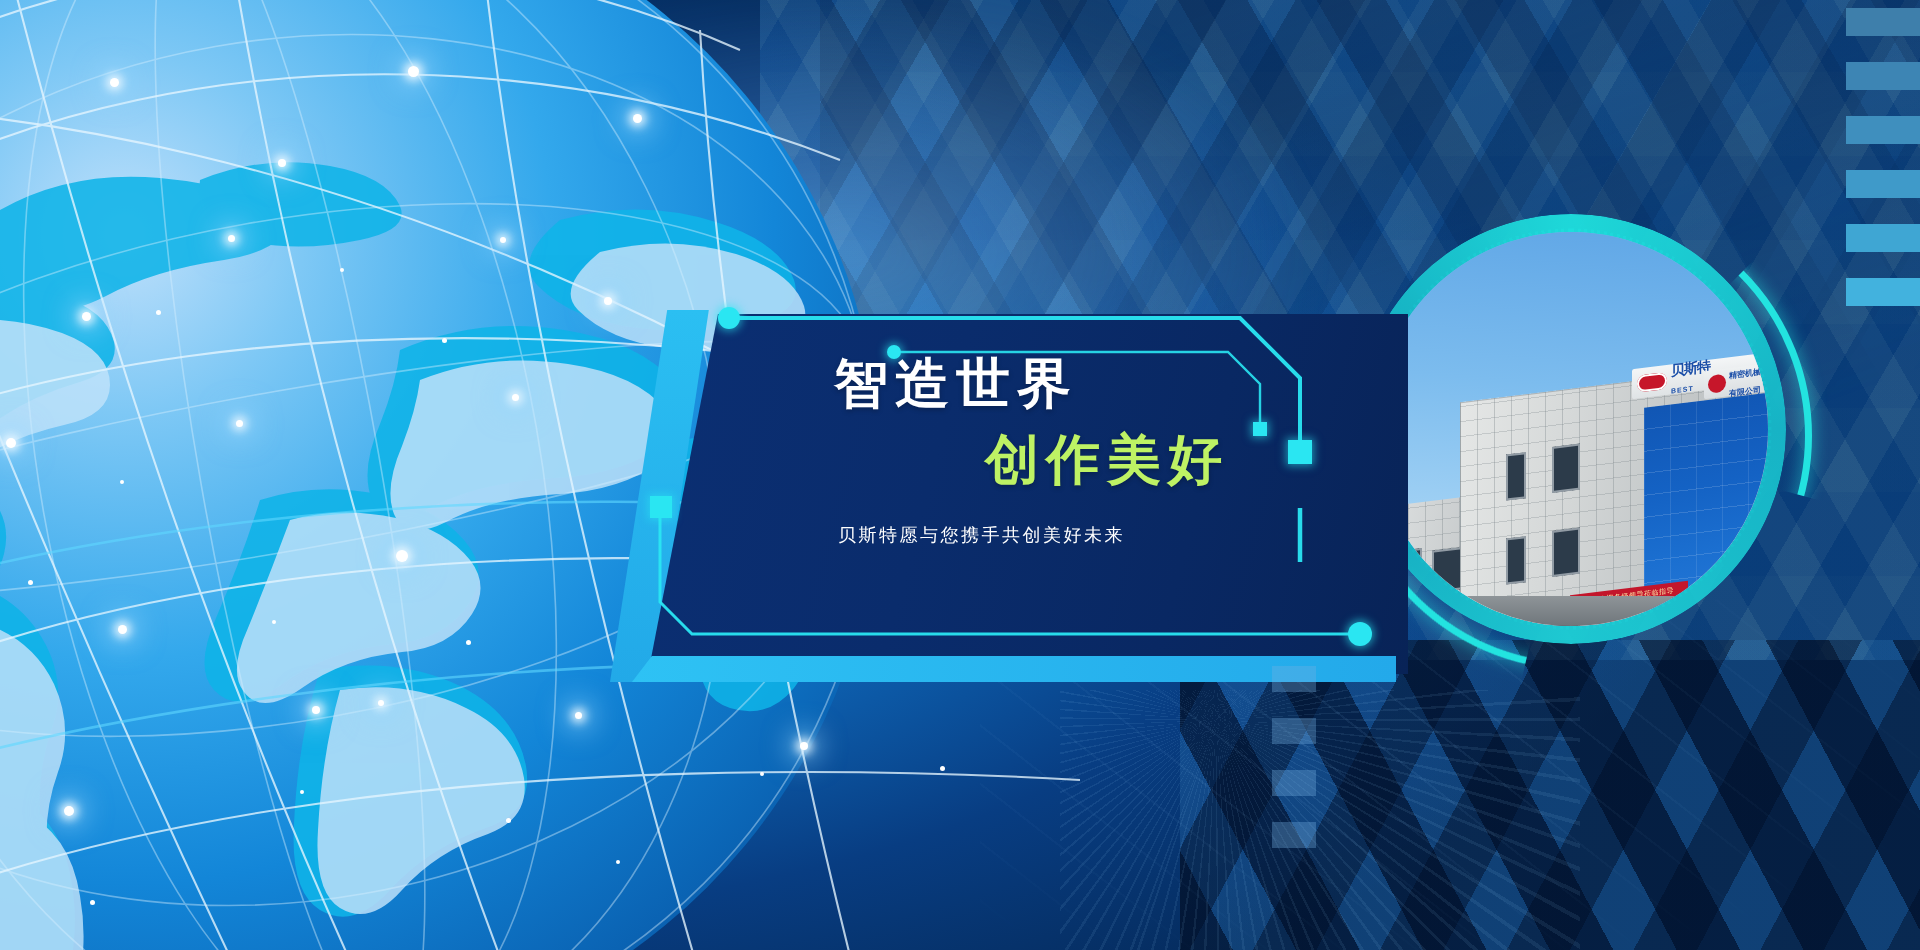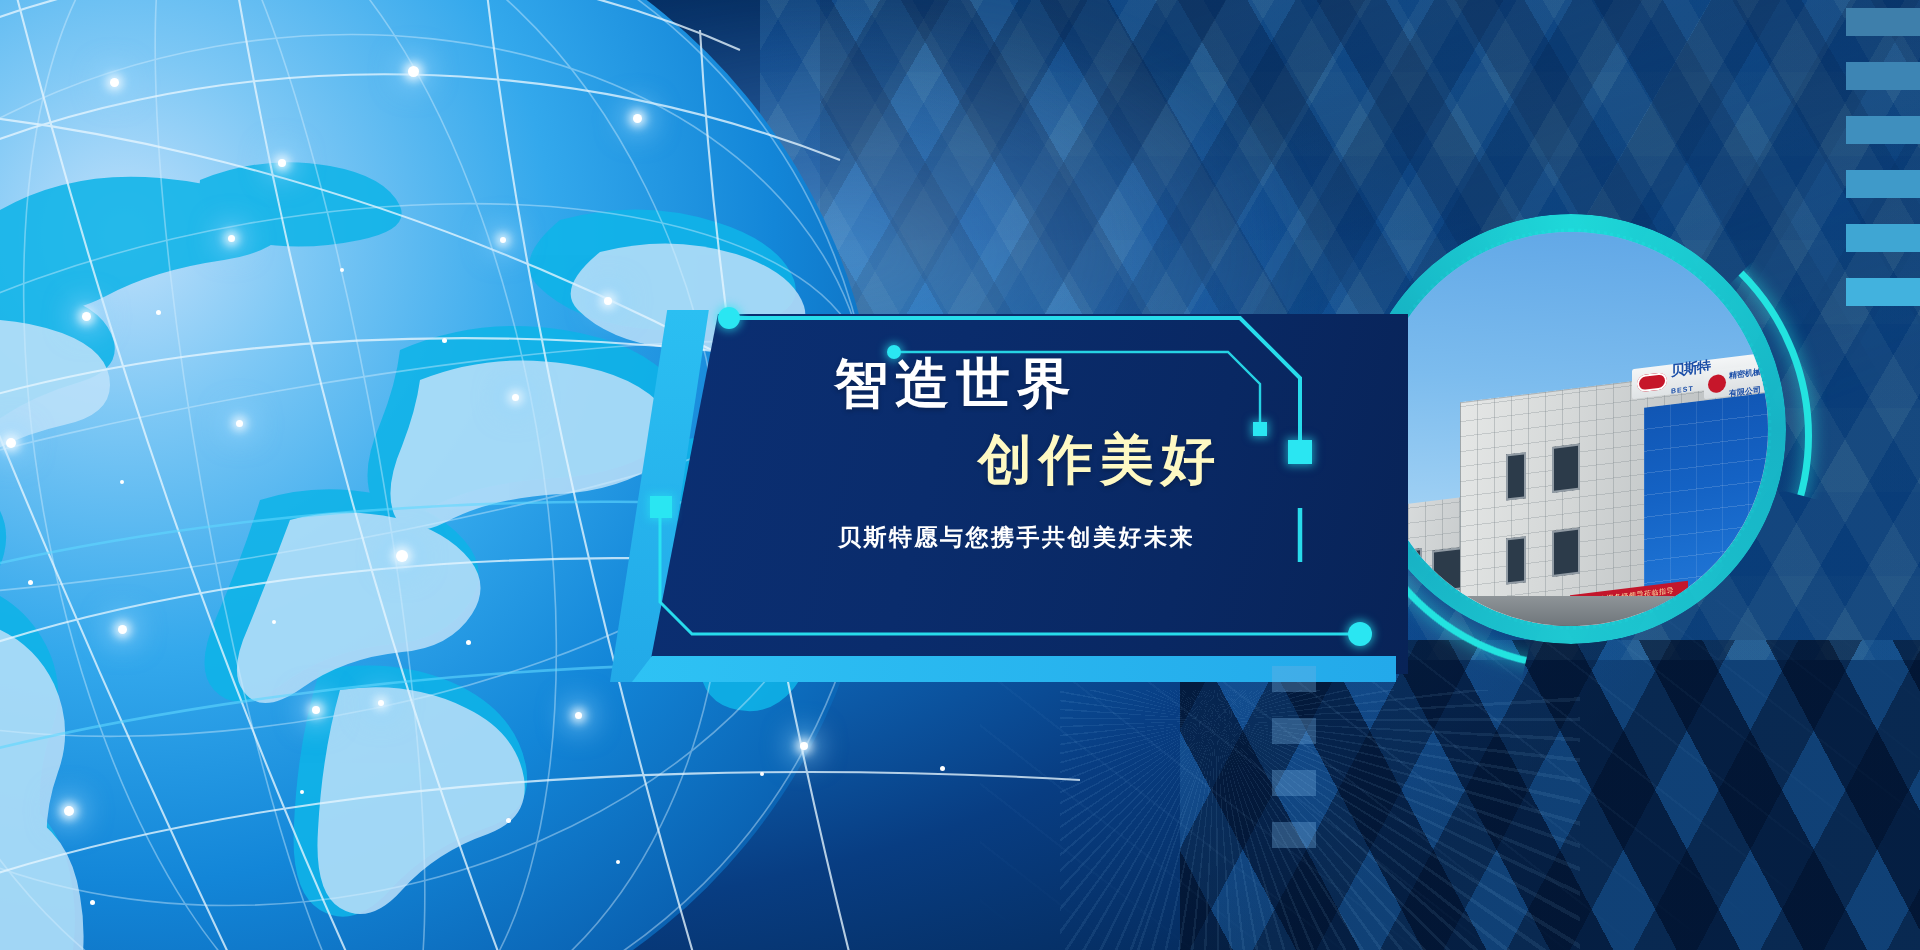--- a/index.html
+++ b/index.html
@@ -130,23 +130,23 @@
     background:linear-gradient(180deg,#2bbff2,#22a9e8);
     clip-path:polygon(44% 0%, 76% 0%, 33% 100%, 0% 100%);
     filter:drop-shadow(0 0 6px rgba(45,190,245,.35));}
   .panel-bottom{position:absolute;left:632px;top:656px;width:764px;height:26px;
     background:linear-gradient(90deg,#2ec2f4,#23a9ea);
     clip-path:polygon(2.6% 0%, 100% 0%, 100% 100%, 0% 100%);}
 
   .title-blk{position:absolute;left:648px;top:314px;width:760px;height:360px;text-align:center;}
   .t-line1{position:absolute;left:186px;top:42px;color:#fff;font-size:54px;font-weight:bold;
     letter-spacing:7px;line-height:1;text-shadow:0 2px 5px rgba(0,0,0,.25);}
-  .t-line2{position:absolute;left:330px;top:118px;color:#fef9c3;font-size:54px;font-weight:bold;
+  .t-line2{position:absolute;left:337px;top:118px;color:#bef264;font-size:54px;font-weight:bold;
     letter-spacing:7px;line-height:1;text-shadow:0 2px 5px rgba(0,0,0,.25);}
-  .t-sub{position:absolute;left:190px;top:212px;color:#fff;font-size:23px;font-weight:bold;
+  .t-sub{position:absolute;left:190px;top:212px;color:#fff;font-size:18px;font-weight:normal;
     letter-spacing:2.5px;line-height:1;}
 
   
   .circ{position:absolute;left:600px;top:296px;width:830px;height:400px;}
   .cdot{position:absolute;border-radius:50%;background:#2ae6f2;
     box-shadow:0 0 8px 2px rgba(42,230,242,.6);}
   .csq{position:absolute;background:#2ae6f2;box-shadow:0 0 8px 2px rgba(42,230,242,.55);}
 
   
   .streaks{position:absolute;left:980px;top:600px;width:960px;height:360px;opacity:.5;

